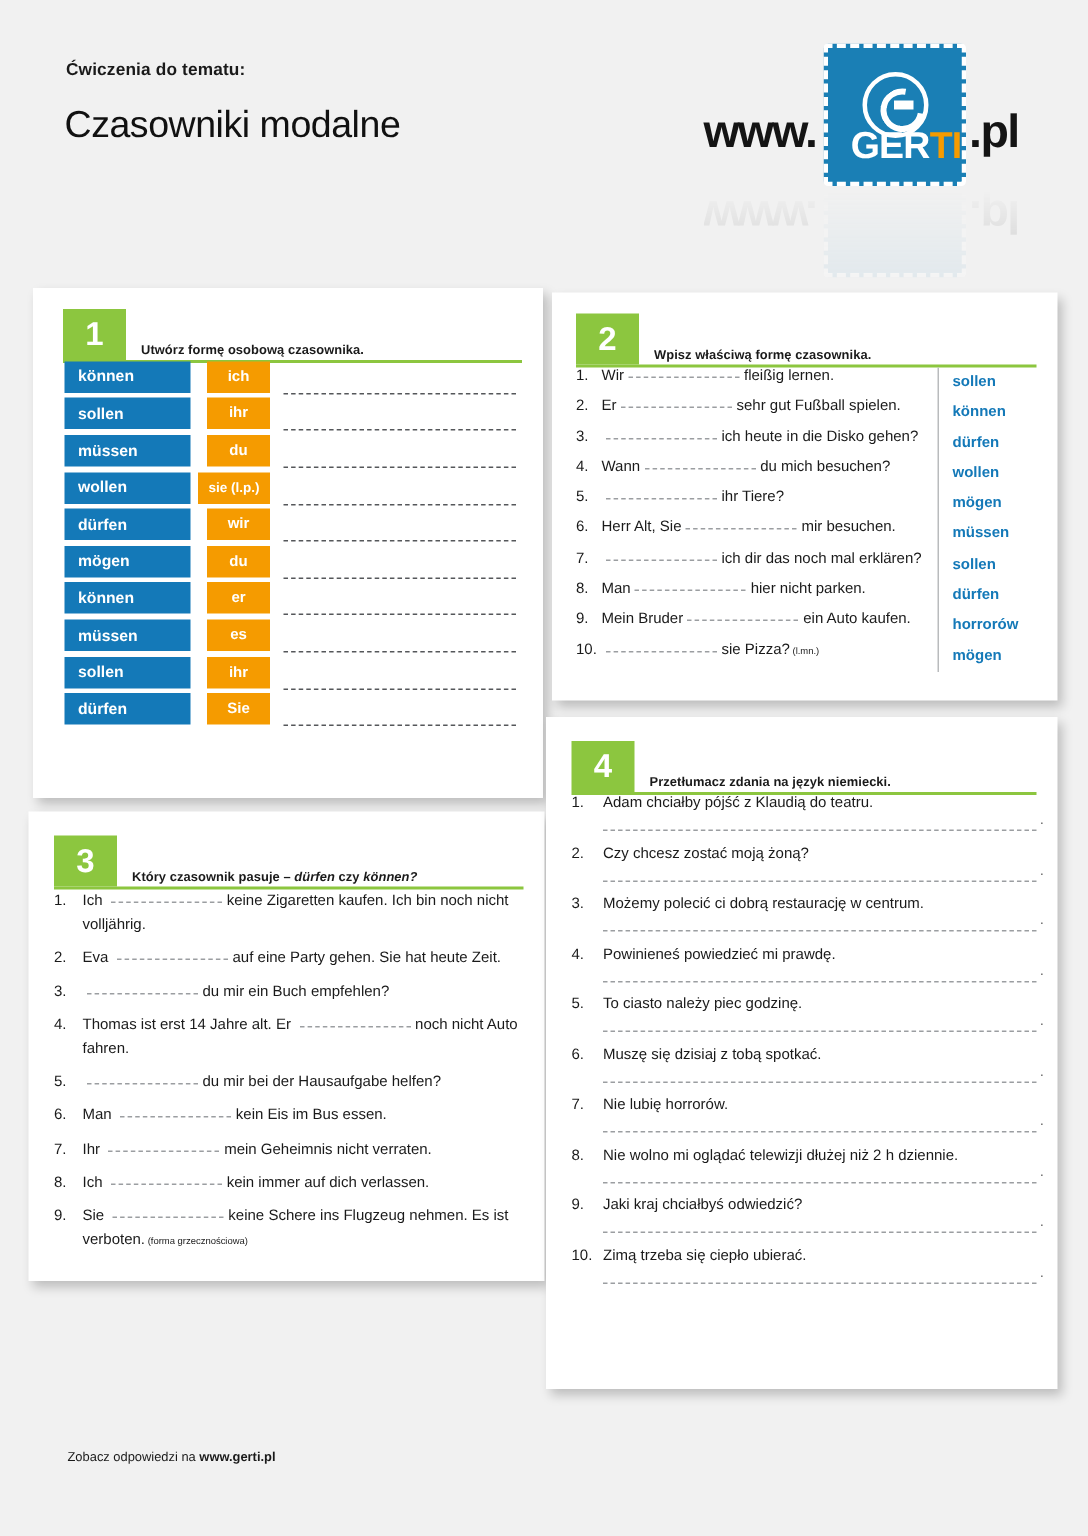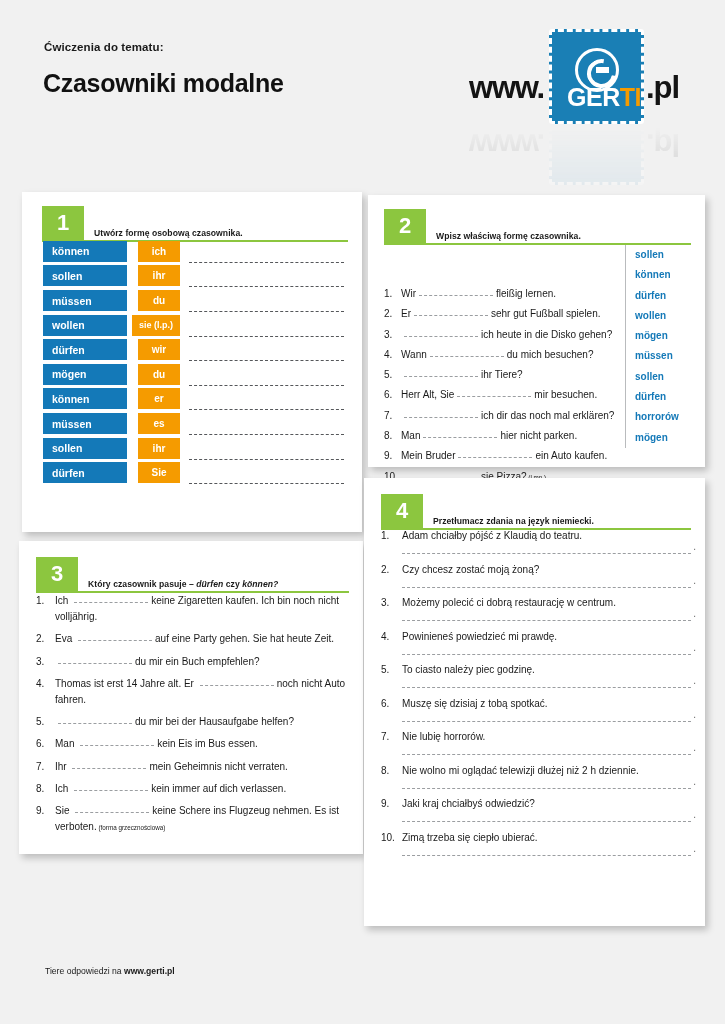--- a/index.html
+++ b/index.html
@@ -25,21 +25,21 @@
     left: 44px; top: 41px;
     font-size: 11.5px;
     font-weight: bold;
     color: #1a1a1a;
     letter-spacing: 0.1px;
   }
   .hdr-title {
     position: absolute;
     left: 43px; top: 69px;
     font-size: 25px;
-    font-weight: bold;
+    font-weight: normal;
     color: #111;
     letter-spacing: -0.3px;
   }
 
   
   .logo-wrap {
     position: absolute;
     left: 469px; top: 27px;
     width: 235px; height: 105px;
   }
@@ -238,21 +238,21 @@
   }
   .ex2-items { flex: 1; padding-right: 6px; }
   .ex2-row {
     display: flex;
     align-items: baseline;
     height: 20.3px;
     font-size: 10px;
     color: #1a1a1a;
   }
   .ex2-num { width: 17px; flex: none; }
-  .ex2-sent { white-space: nowrap; margin-top: 43px; }
+  .ex2-sent { white-space: nowrap; }
   .gap {
     display: inline-block;
     width: 74px;
     border-bottom: 1.3px dashed #9b9ea1;
     margin: 0 3px;
     vertical-align: 1px;
   }
   .hint {
     font-size: 6.3px;
     color: #1a1a1a;
@@ -593,14 +593,14 @@
         <div class="ex4-line">
           <span class="ex4-num">10.</span>
           <span>Zimą trzeba się ciepło ubierać.</span>
         </div>
         <div class="ex4-answer"></div>
       </div>
     </div>
 </div>
 
 <div class="footer">
-  <span>Tiere odpowiedzi na </span><b>www.gerti.pl</b>
+  <span>Zobacz odpowiedzi na </span><b>www.gerti.pl</b>
 </div>
 
 </body></html>

